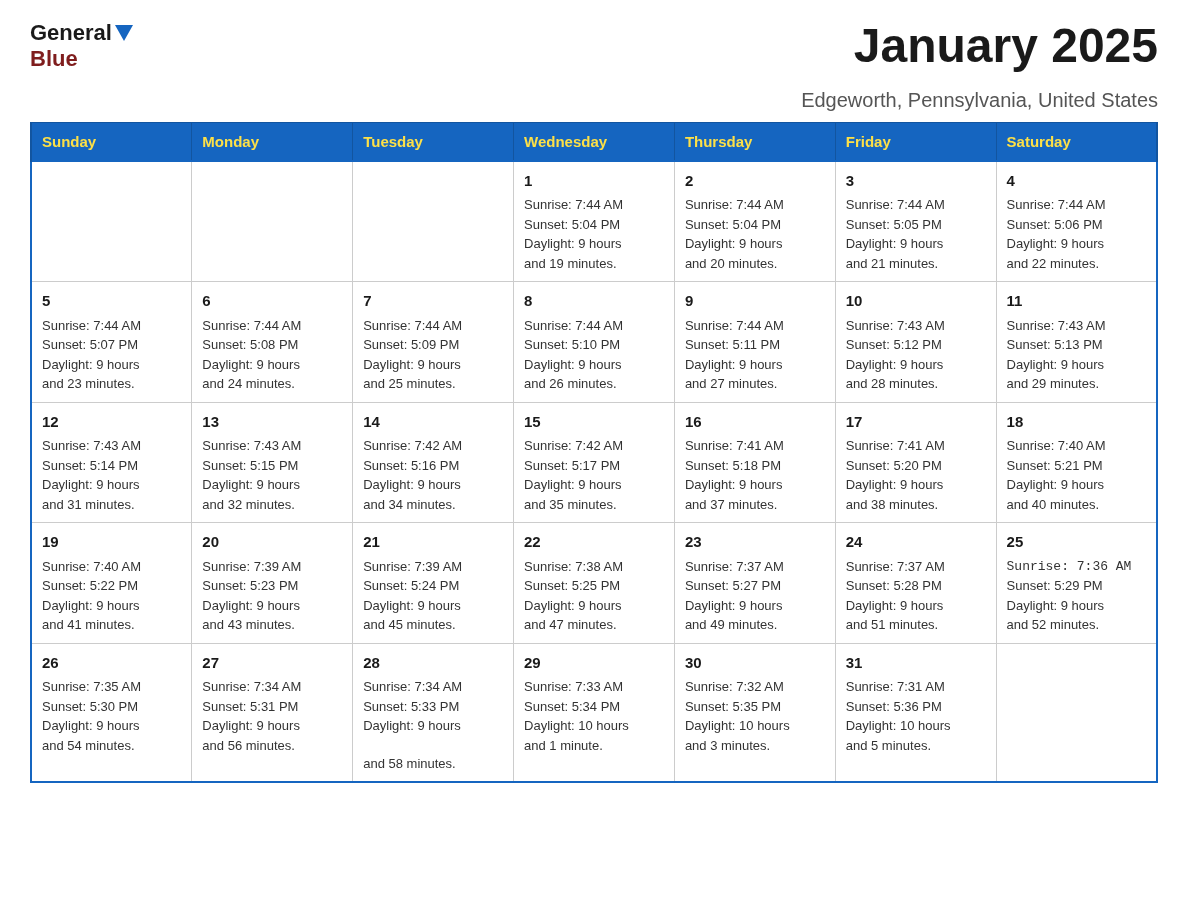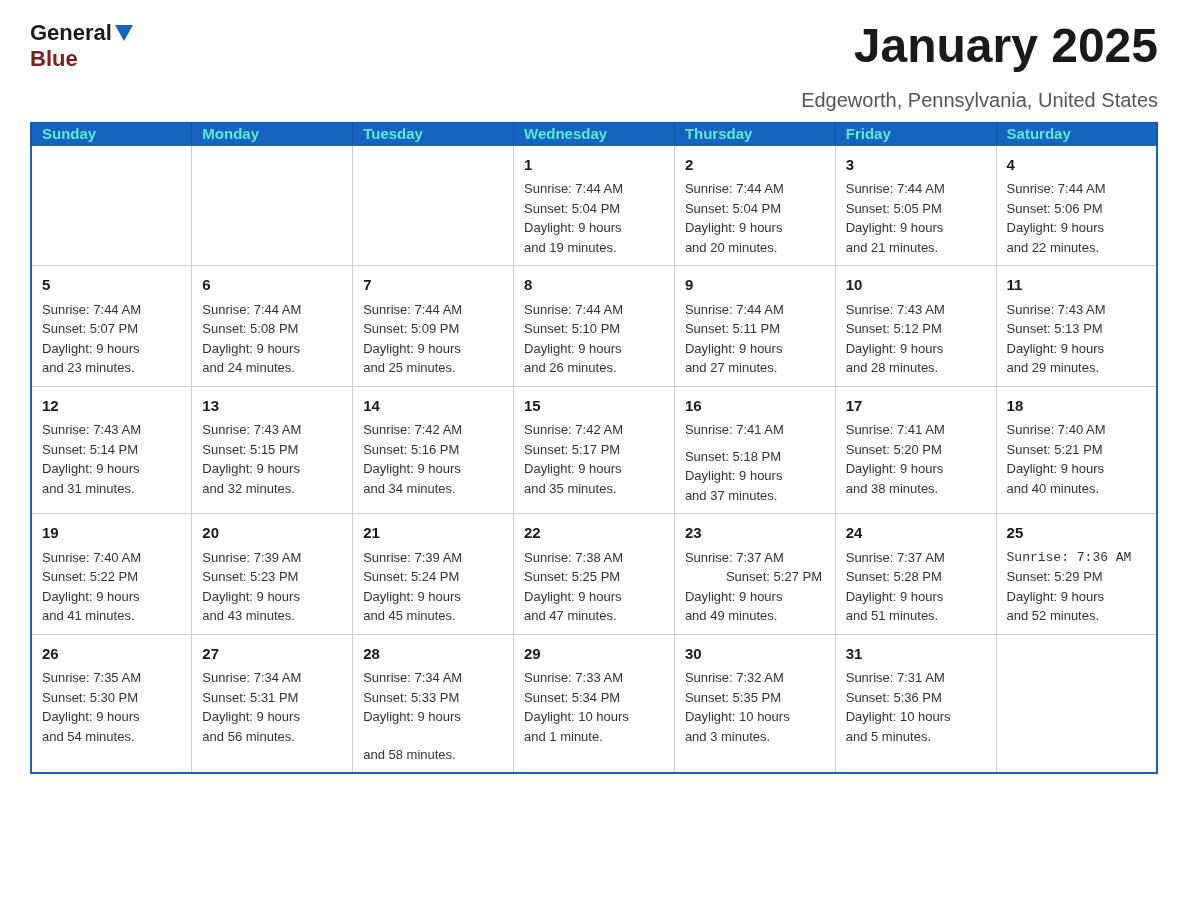--- a/index.html
+++ b/index.html
@@ -41,24 +41,24 @@
       color: #555;
       margin-top: 16px;
     }
     .calendar {
       width: 100%;
       border-collapse: collapse;
       margin-top: 10px;
     }
     .calendar thead tr th {
       background-color: #1565c0;
-      color: #5eead4;
+      color: #fde047;
       font-size: 15px;
       font-weight: 600;
-      padding: 2px 10px;
+      padding: 10px 10px;
       text-align: left;
       border: 1px solid #1255a0;
     }
     .calendar tbody tr td {
       width: calc(100% / 7);
       vertical-align: top;
       padding: 8px 10px;
       border: 1px solid #ccc;
       min-height: 95px;
       font-size: 13px;
@@ -252,21 +252,21 @@
         <td>
           <span class="day-num">15</span>
           <span style="display: block;">Sunrise: 7:42 AM</span>
           <span style="display: block;">Sunset: 5:17 PM</span>
           <span style="display: block;">Daylight: 9 hours</span>
           <span style="display: block;">and 35 minutes.</span>
         </td>
         <td>
           <span class="day-num">16</span>
           <span style="display: block;">Sunrise: 7:41 AM</span>
-          <span style="display: block; margin-top: 7px;">Sunset: 5:18 PM</span>
+          <span style="display: block;">Sunset: 5:18 PM</span>
           <span style="display: block;">Daylight: 9 hours</span>
           <span style="display: block;">and 37 minutes.</span>
         </td>
         <td>
           <span class="day-num">17</span>
           <span style="display: block;">Sunrise: 7:41 AM</span>
           <span style="display: block;">Sunset: 5:20 PM</span>
           <span style="display: block;">Daylight: 9 hours</span>
           <span style="display: block;">and 38 minutes.</span>
         </td>
@@ -303,21 +303,21 @@
         <td>
           <span class="day-num">22</span>
           <span style="display: block;">Sunrise: 7:38 AM</span>
           <span style="display: block;">Sunset: 5:25 PM</span>
           <span style="display: block;">Daylight: 9 hours</span>
           <span style="display: block;">and 47 minutes.</span>
         </td>
         <td>
           <span class="day-num">23</span>
           <span style="display: block;">Sunrise: 7:37 AM</span>
-          <span style="display: block; margin-left: 41px;">Sunset: 5:27 PM</span>
+          <span style="display: block;">Sunset: 5:27 PM</span>
           <span style="display: block;">Daylight: 9 hours</span>
           <span style="display: block;">and 49 minutes.</span>
         </td>
         <td>
           <span class="day-num">24</span>
           <span style="display: block;">Sunrise: 7:37 AM</span>
           <span style="display: block;">Sunset: 5:28 PM</span>
           <span style="display: block;">Daylight: 9 hours</span>
           <span style="display: block;">and 51 minutes.</span>
         </td>

